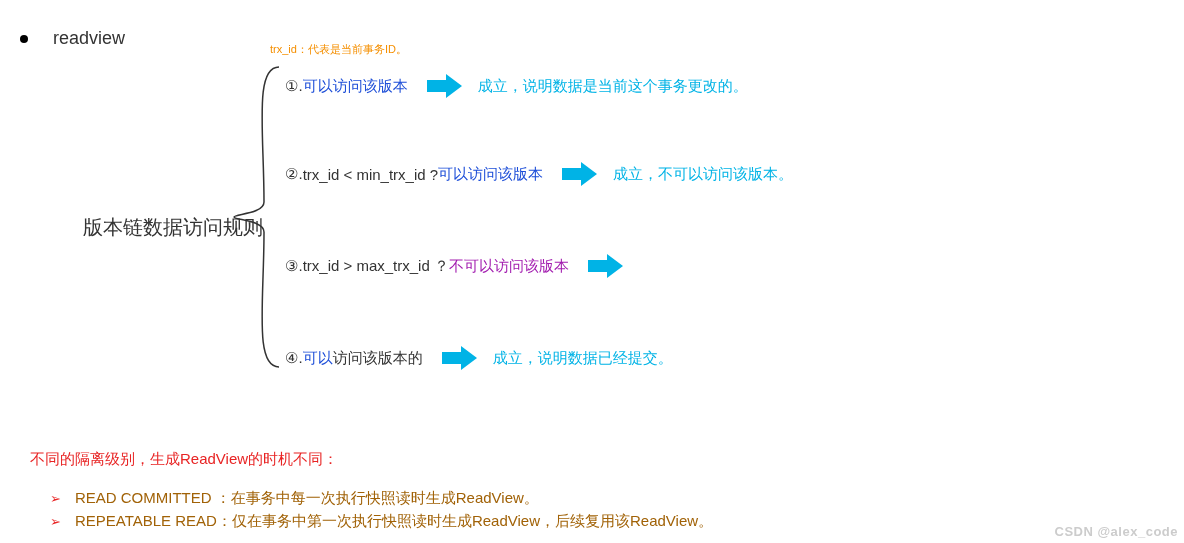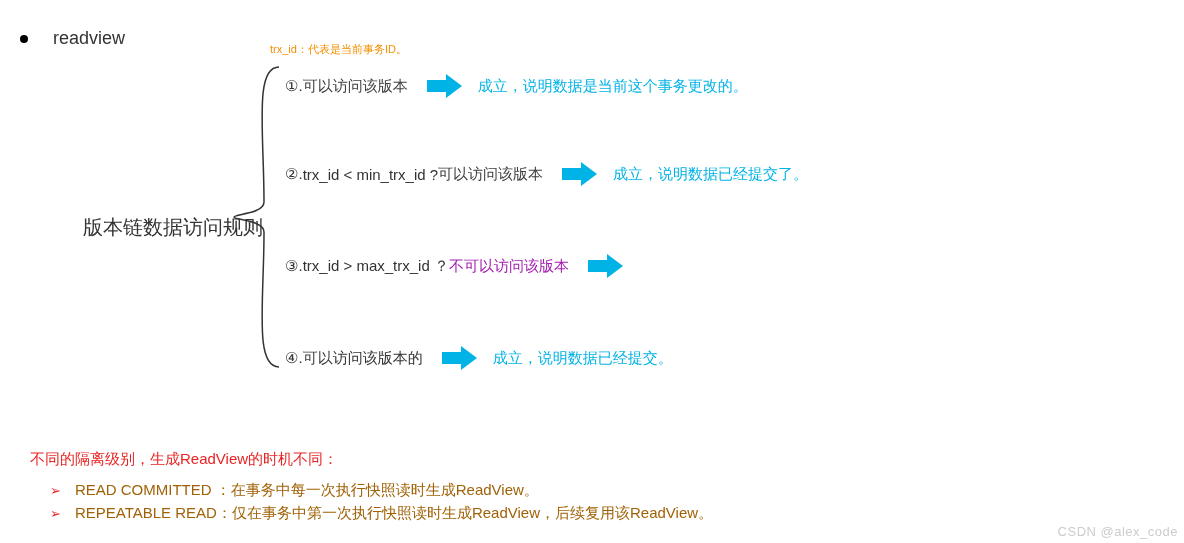--- a/index.html
+++ b/index.html
@@ -53,21 +53,21 @@
     display: flex;
     align-items: center;
     height: 24px;
   }
   .rule-row .num {
     color: #333;
   }
   .rule-row .cond {
     color: #333;
   }
-  .green { color: #404040; }
+  .green { color: #1d4ed8; }
   .red   { color: #a21caf; }
   .arrow {
     margin: 0 14px 0 18px;
     display: inline-block;
   }
   .arrow svg { display: block; }
   .expl {
     color: #00b3e6;
     font-size: 15px;
   }
@@ -75,40 +75,41 @@
   .r2 { top: 162px; }
   .r3 { top: 254px; }
   .r4 { top: 346px; }
 
   .bottom {
     position: absolute;
     left: 30px;
     top: 450px;
     font-size: 15px;
   }
-  .bottom .title { color: #e82424; margin-bottom: 12px; }
+  .bottom .title { color: #e82424; margin-bottom: 20px; }
   .bottom .item {
     display: flex;
     align-items: baseline;
     margin: 4px 0 4px 20px;
   }
   .bottom .marker {
     color: #e82424;
     margin-right: 14px;
     font-size: 13px;
   }
   .bottom .txt { color: #a16207; }
 
   .watermark {
     position: absolute;
     right: 6px;
     bottom: 4px;
     color: #cccccc;
     font-size: 13px;
     letter-spacing: 0.5px;
+    font-weight: bold;
   }
 </style>
 </head>
 <body>
 
 <div class="bullet-row">
   <span class="dot"></span>
   <span>readview</span>
 </div>
 
@@ -135,21 +136,21 @@
 
 <div class="rule-row r2">
   <span class="num">②.</span>
   <span class="cond"> trx_id &lt; min_trx_id ? </span>
   <span class="green">可以访问该版本</span>
   <span class="arrow">
     <svg width="38" height="28">
         <path d="M1 8 L20 8 L20 2 L36 14 L20 26 L20 20 L1 20 Z" fill="#00b3e6"></path>
       </svg>
   </span>
-  <span class="expl">成立，说明数据已经提交了。</span>
+  <span class="expl">成立，不可以访问该版本。</span>
 </div>
 
 <div class="rule-row r3">
   <span class="num">③.</span>
   <span class="cond"> trx_id &gt; max_trx_id ？</span>
   <span class="red">不可以访问该版本</span>
   <span class="arrow">
     <svg width="38" height="28">
         <path d="M1 8 L20 8 L20 2 L36 14 L20 26 L20 20 L1 20 Z" fill="#00b3e6"></path>
       </svg>

